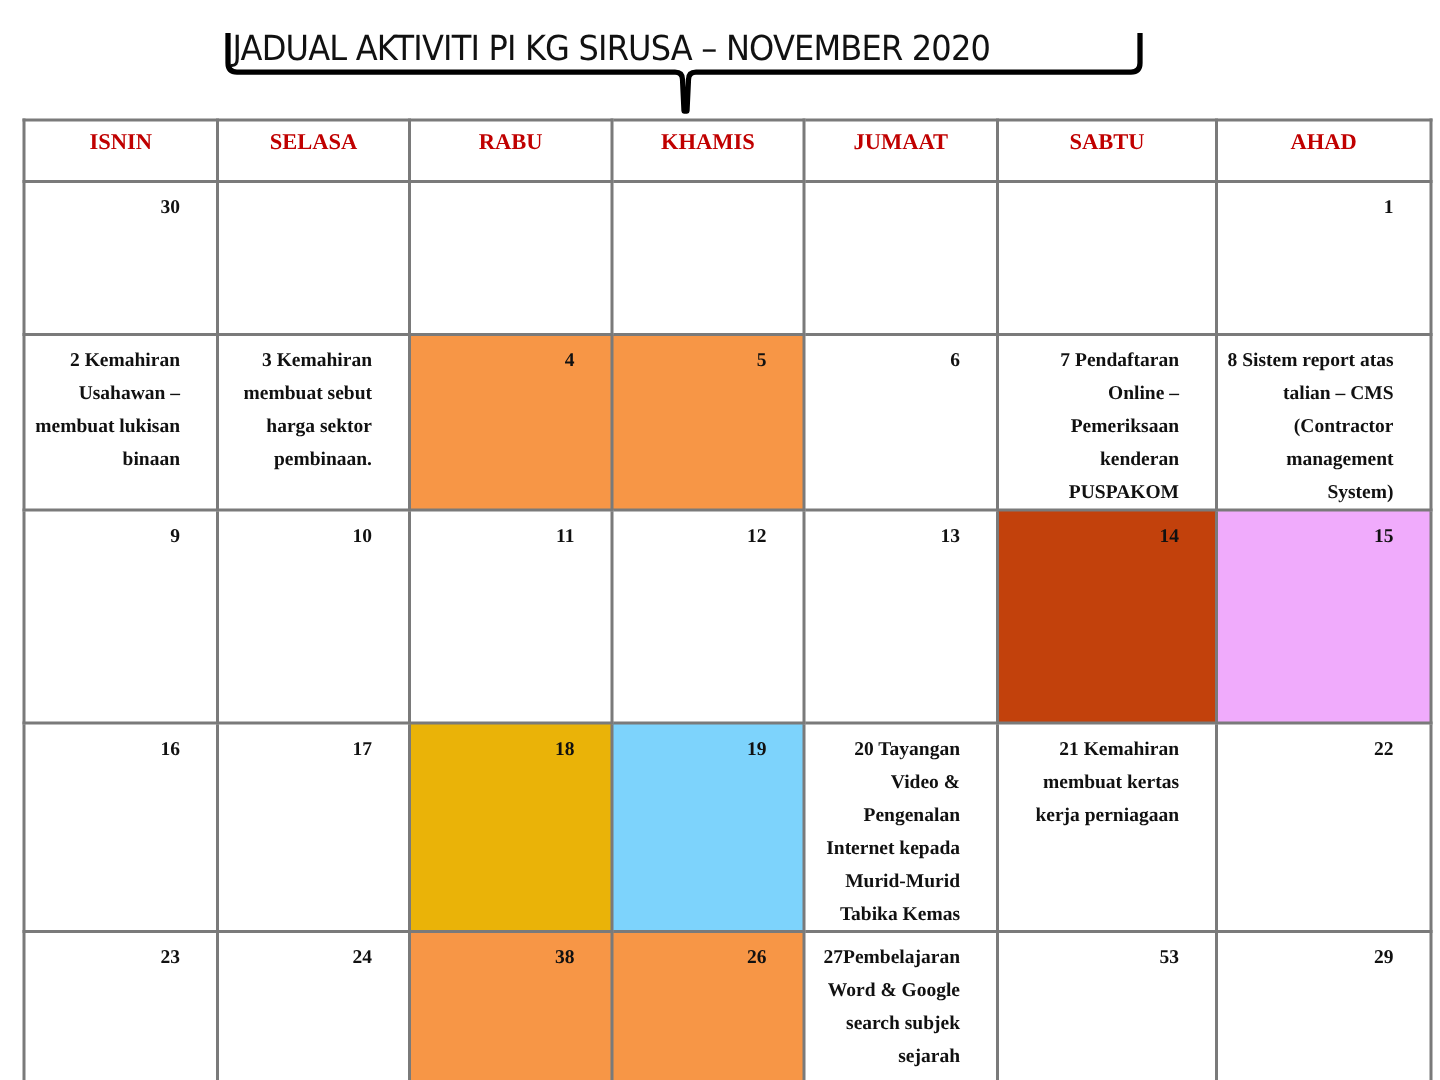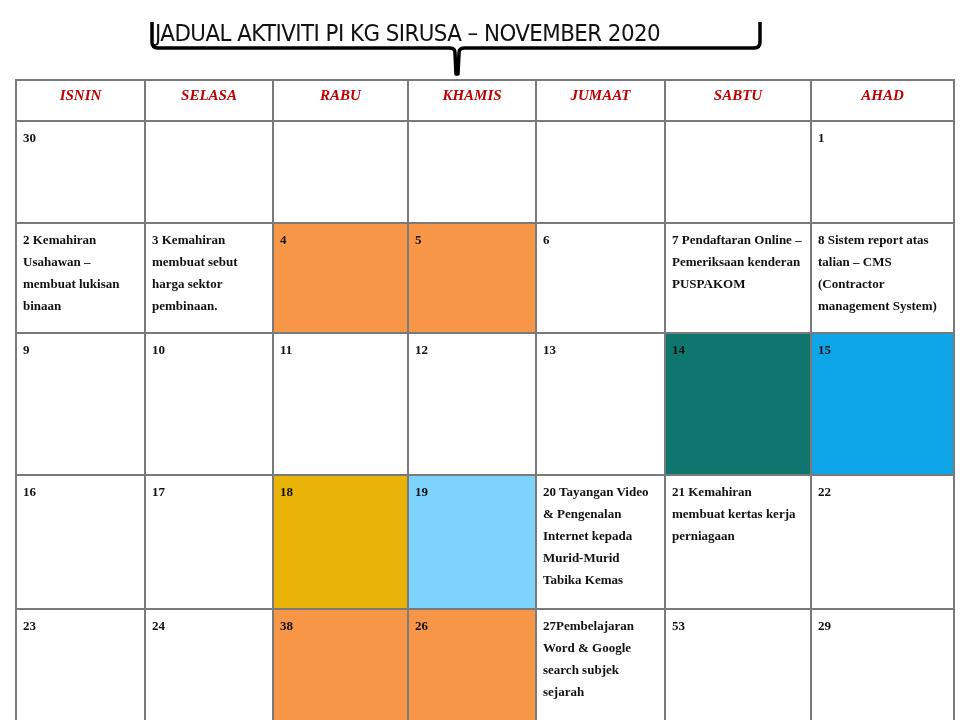--- a/index.html
+++ b/index.html
@@ -26,27 +26,27 @@
       vertical-align: top;
       padding: 0;
     }
     table.cal th {
       height: 41px;
       color: #c00000;
       font-size: 15px; font-weight: bold;
       text-align: center; vertical-align: top;
       padding-top: 6px; box-sizing: border-box;
       font-family: "Liberation Serif", serif;
-      font-style: italic;
     }
     .cell {
-      padding: 5px 5px 0 6px;
+      padding: 5px 24px 0 6px;
       font-size: 13px; font-weight: bold; line-height: 22px;
       color: #111;
       font-family: "Liberation Serif", serif;
+      text-align: right;
     }
     td.hl { background: #f79646; border-color: #6b5a4a; }
     .r1 td { height: 100px; }
     .r2 td { height: 108px; }
     .r3 td { height: 140px; }
     .r4 td { height: 132px; }
     .r5 td { height: 130px; }
     .rowline { border-top: 2px solid #111 !important; }
   </style>
 </head>
@@ -134,24 +134,24 @@
         </td>
       <td class="rowline">
           <div class="cell">11</div>
         </td>
       <td class="rowline">
           <div class="cell">12</div>
         </td>
       <td class="rowline">
           <div class="cell">13</div>
         </td>
-      <td class="rowline hl" style="background: #0f766e;">
+      <td class="rowline hl" style="background: #c2410c;">
           <div class="cell">14</div>
         </td>
-      <td class="rowline hl" style="background: #0ea5e9;">
+      <td class="rowline hl" style="background: #f0abfc;">
           <div class="cell">15</div>
         </td>
     </tr>
     <tr class="r4">
       <td>
           <div class="cell">16</div>
         </td>
       <td>
           <div class="cell">17</div>
         </td>

